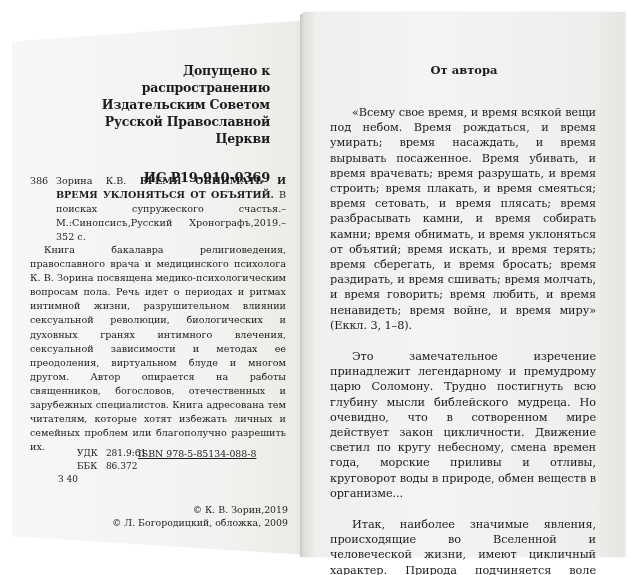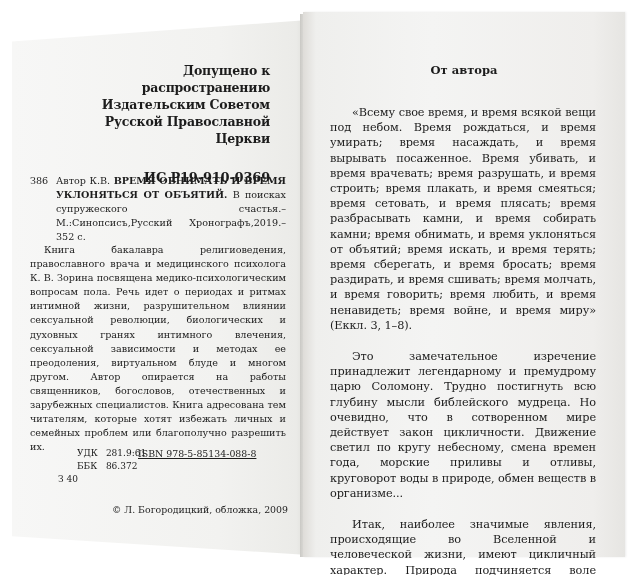--- a/index.html
+++ b/index.html
@@ -73,21 +73,21 @@
 <div class="approval">
   <div>Допущено к распространению</div>
   <div>Издательским Советом</div>
   <div>Русской Православной Церкви</div>
   <div class="code">ИС Р19-910-0369</div>
 </div>
 
 <div class="biblio">
   <span class="num">З86</span>
   <div class="entry">
-    <span>Автор К.В.</span>
+    <span>Зорина К.В.</span>
     <b>ВРЕМЯ ОБНИМАТЬ И ВРЕМЯ УКЛОНЯТЬСЯ ОТ ОБЪЯТИЙ.</b>
     <span>В поисках супружеского счастья.–М.:Синопсисъ,Русский Хронографъ,2019.–352 с.</span>
   </div>
 </div>
 
 <div class="abstract">Книга бакалавра религиоведения, православного врача и медицинского психолога К. В. Зорина посвящена медико-психологическим вопросам пола. Речь идет о периодах и ритмах интимной жизни, разрушительном влиянии сексуальной революции, биологических и духовных гранях интимного влечения, сексуальной зависимости и методах ее преодоления, виртуальном блуде и многом другом. Автор опирается на работы священников, богословов, отечественных и зарубежных специалистов. Книга адресована тем читателям, которые хотят избежать личных и семейных проблем или благополучно разрешить их.</div>
 
 <div class="codes">
   <div class="row">
     <span class="label">УДК</span>
@@ -98,20 +98,21 @@
     <span>86.372</span>
   </div>
   <div class="row indent">
     <span>З 40</span>
   </div>
 </div>
 
 <div class="isbn">ISBN 978-5-85134-088-8</div>
 
 <div class="copyright">
+  <div>© К. В. Зорин,2019</div>
   <div>© Л. Богородицкий, обложка, 2009</div>
 </div>
 
 <div class="heading">От автора</div>
 
 <div class="body-text">
   <p>«Всему свое время, и время всякой вещи под небом. Время рождаться, и время умирать; время насаждать, и время вырывать посаженное. Время убивать, и время врачевать; время разрушать, и время строить; время плакать, и время смеяться; время сетовать, и время плясать; время разбрасывать камни, и время собирать камни; время обнимать, и время уклоняться от объятий; время искать, и время терять; время сберегать, и время бросать; время раздирать, и время сшивать; время молчать, и время говорить; время любить, и время ненавидеть; время войне, и время миру» (Еккл. 3, 1–8).</p>
   <p>Это замечательное изречение принадлежит легендарному и премудрому царю Соломону. Трудно постигнуть всю глубину мысли библейского мудреца. Но очевидно, что в сотворенном мире действует закон цикличности. Движение светил по кругу небесному, смена времен года, морские приливы и отливы, круговорот воды в природе, обмен веществ в организме...</p>
   <p>Итак, наиболее значимые явления, происходящие во Вселенной и человеческой жизни, имеют цикличный характер. Природа подчиняется воле Творца. Именно Он установил те духовные, физические и биологические законы, которые направляют</p>
 </div>

